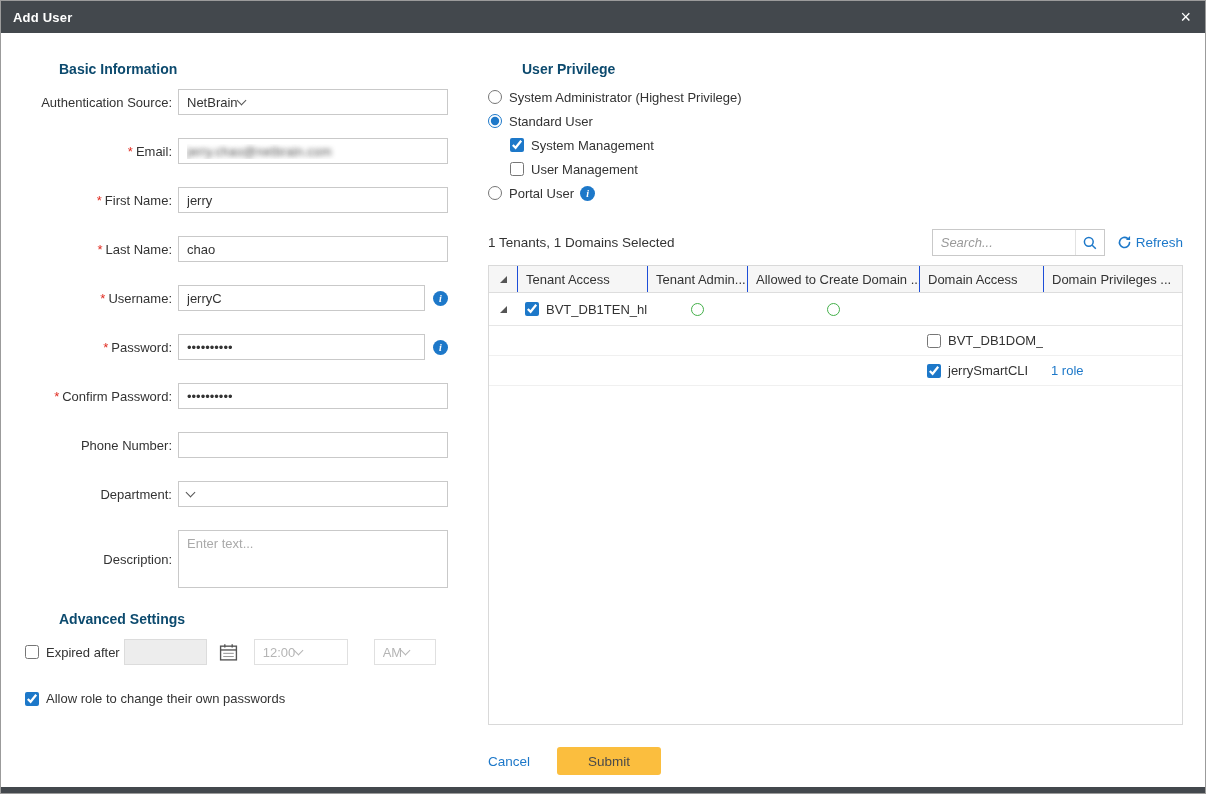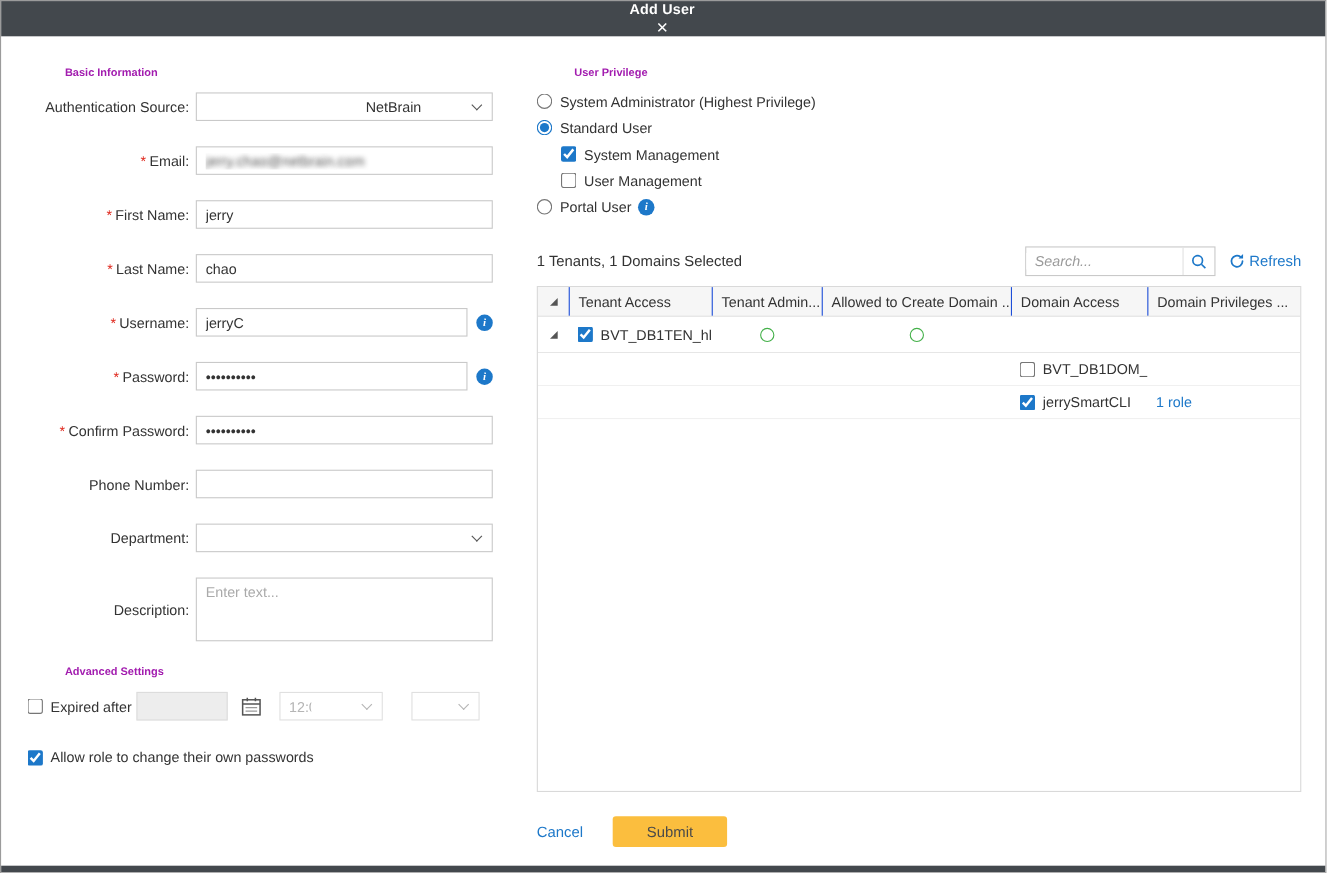--- a/index.html
+++ b/index.html
@@ -4,47 +4,47 @@
 <style>
   * { box-sizing: border-box; }
   html,body { margin:0; padding:0; background:#e9e9e9; }
   body { font-family:"Liberation Sans", sans-serif; font-size:13px; color:#333; }
 
   .dialog { position:relative; width:1206px; height:794px; background:#fff;
             border:1px solid #9b9b9b; overflow:hidden; }
 
   
   .titlebar { height:32px; background:#43484d; color:#fff; display:flex;
-              align-items:center; justify-content:space-between; padding:0 14px 0 12px;flex-direction:column; }
+              align-items:center; justify-content:space-between; padding:0 14px 0 12px; }
   .titlebar .title { font-size:13px; font-weight:600; letter-spacing:.2px; }
   .titlebar .close { font-size:18px; line-height:1; cursor:pointer; color:#fff; }
 
   .bottom-strip { position:absolute; left:0; right:0; bottom:0; height:6px; background:#43484d; }
 
   
   .content { display:flex; padding:28px 22px 0 24px; }
   .left-pane  { width:423px; flex:none; }
   .right-pane { flex:1; margin-left:40px; display:flex; flex-direction:column; }
 
-  h3.section { margin:0 0 12px 0; font-size:10px; font-weight:bold; color:#a21caf;padding-left:34px; }
+  h3.section { margin:0 0 12px 0; font-size:14px; font-weight:bold; color:#0c4a6e;padding-left:34px; }
 
   
   .form-row { display:flex; align-items:center; margin-bottom:23px; white-space:nowrap; }
   .form-label { width:147px; flex:none; text-align:right; margin-right:6px; color:#333; }
   .star { color:#e02b20; margin-right:3px; }
 
   .text-input, .select-box, textarea.desc {
     border:1px solid #c9c9c9; background:#fff; font-family:"Liberation Sans", sans-serif;
     font-size:13px; color:#333; }
   .text-input { width:270px; height:26px; padding:0 8px; outline:none; }
   .text-input::placeholder { color:#aaa; }
   .redacted { color:transparent; text-shadow:0 0 5px rgba(70,70,70,.95); }
 
   .select-box { width:270px; height:26px; display:flex; align-items:center;
-                justify-content:flex-end; padding:0 10px 0 8px; cursor:pointer;gap:47px; }
+                justify-content:flex-start; padding:0 10px 0 8px; cursor:pointer; }
   .select-box .val { overflow:hidden; }
   .chev { display:inline-block; width:7px; height:7px; border-right:1.6px solid #555;
           border-bottom:1.6px solid #555; transform:rotate(45deg); margin-top:-3px; flex:none; }
 
   textarea.desc { width:270px; height:58px; padding:5px 8px; resize:none; outline:none; }
   textarea.desc::placeholder { color:#aaa; }
 
   .info-icon { display:inline-flex; flex:none; width:15px; height:15px; border-radius:50%;
                background:#1d78c9; color:#fff; align-items:center; justify-content:center;
                font-family:"Liberation Serif", serif; font-style:italic; font-weight:bold;

